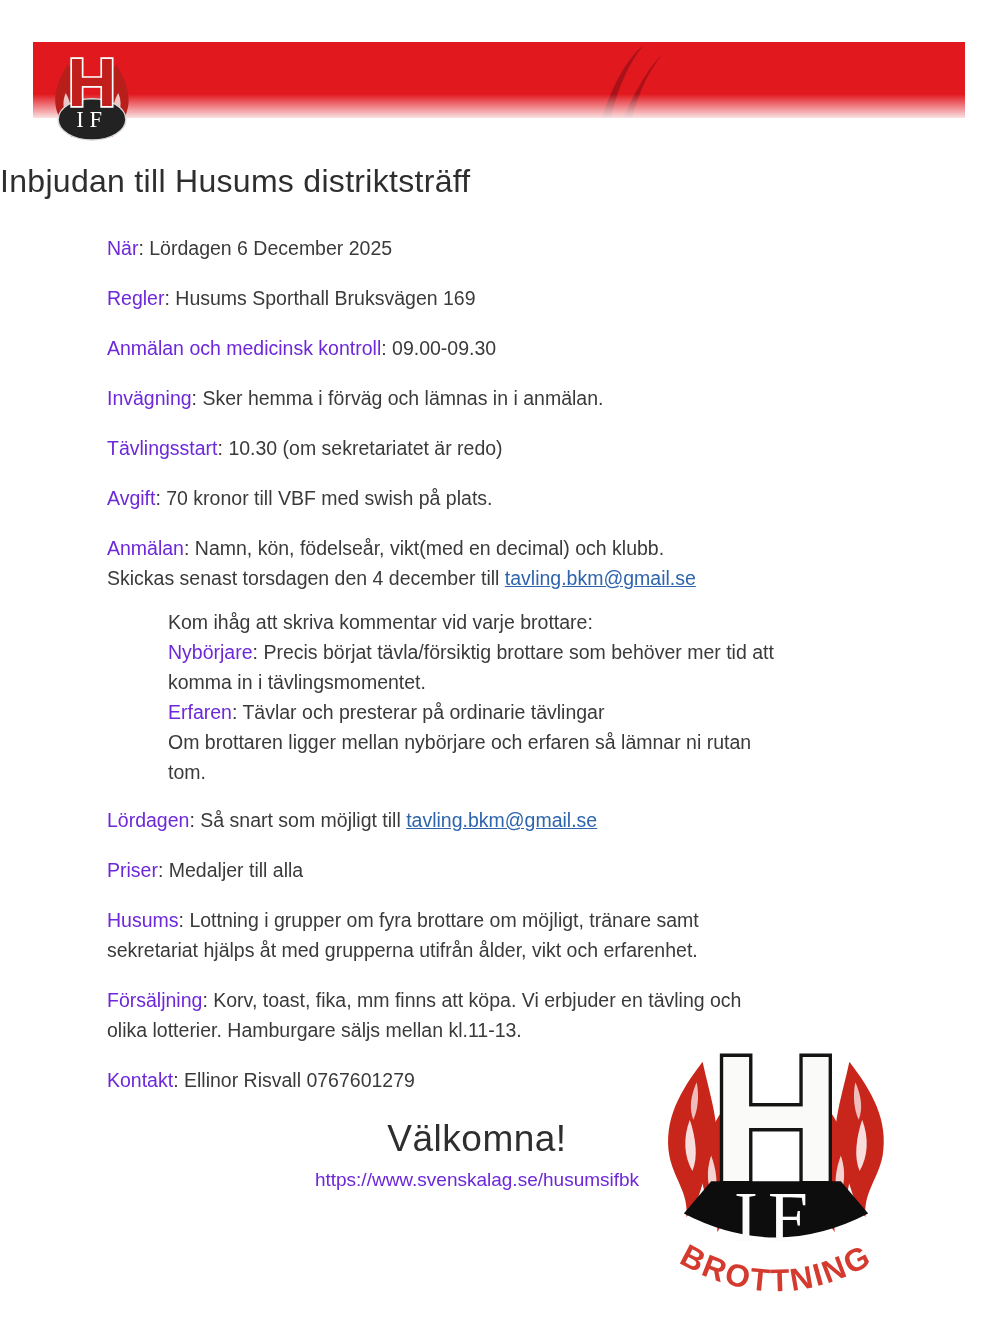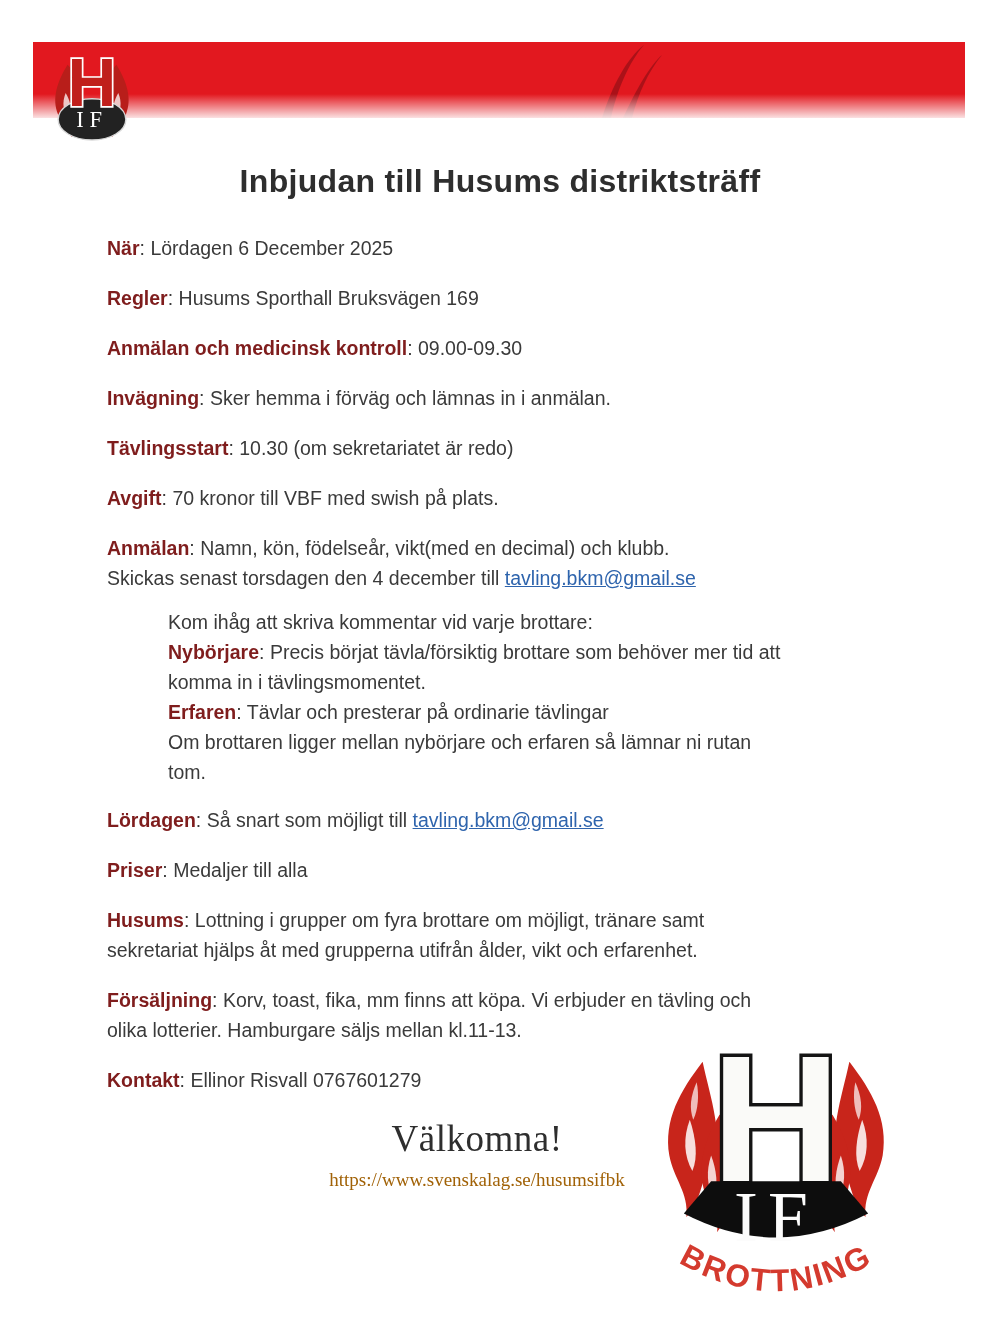--- a/index.html
+++ b/index.html
@@ -9,37 +9,37 @@
   
   .banner{position:absolute;left:33px;right:35px;top:42px;height:76px;background:#e2181f;}
   .banner::after{content:"";position:absolute;left:0;right:0;bottom:-6px;height:30px;
                  background:linear-gradient(180deg,rgba(255,255,255,0) 0%,#fff 92%);z-index:1;}
   .swoosh{position:absolute;left:548px;top:0;z-index:0;}
   .banner-title{position:absolute;left:128px;bottom:14px;z-index:2;color:#fff;
                 font-family:"Liberation Serif",serif;font-weight:700;font-size:23px;letter-spacing:.5px;}
   .logo-sm{position:absolute;left:12px;top:2px;z-index:2;}
 
   
-  .title{margin:160px 0 31px;font-size:32px;line-height:42px;font-weight:700;text-align:center;
+  .title{margin:160px 0 31px;font-size:32px;line-height:42px;font-weight:400;text-align:left;
          letter-spacing:.3px;color:#2e2e2e;}
 
   
   .content{margin-left:107px;width:800px;font-size:19.5px;line-height:30px;}
   .content p{margin:0 0 20px;white-space:nowrap;}
-  .content b{font-weight:700;color:#7f1d1d;}
+  .content b{font-weight:400;color:#6d28d9;}
   .sep,.pre{white-space:pre;}
   .indent{margin:-3px 0 18px 61px;}
   .indent div{line-height:30px;white-space:nowrap;}
   a.email{color:#2e64ad;text-decoration:underline;cursor:pointer;}
   .m17{margin-bottom:17px !important;}
 
   
-  .footer{margin-left:107px;width:526px;text-align:center;font-family:Liberation Serif, serif;}
+  .footer{margin-left:107px;width:526px;text-align:center;}
   .greeting{font-size:37px;line-height:48px;color:#2e2e2e;letter-spacing:.5px;}
-  .site-url{font-size:19px;line-height:26px;color:#a16207;margin-top:4px;}
+  .site-url{font-size:19px;line-height:26px;color:#6d28d9;margin-top:4px;}
 
   
   .logo-big{position:absolute;left:648px;top:1036px;}
 </style>
 </head>
 <body>
 
 <div class="page">
 
   <header class="banner">

